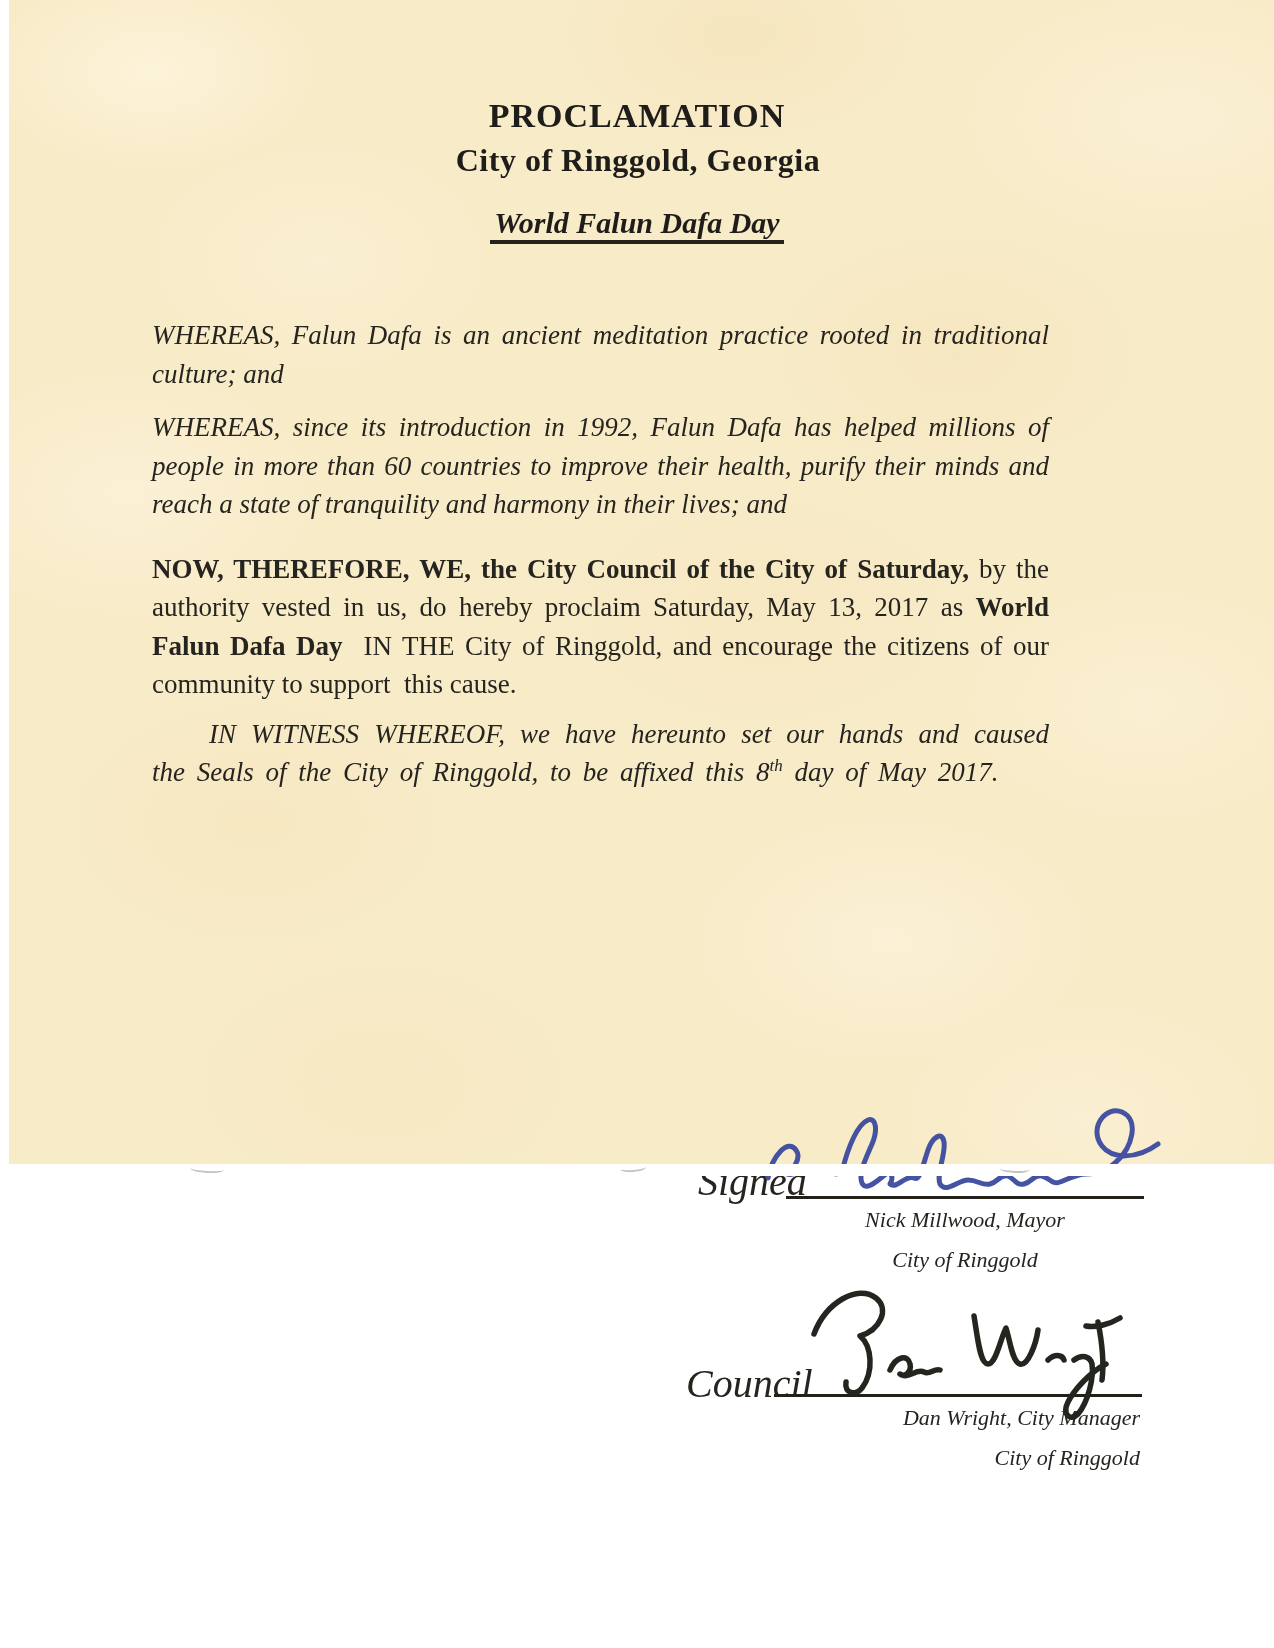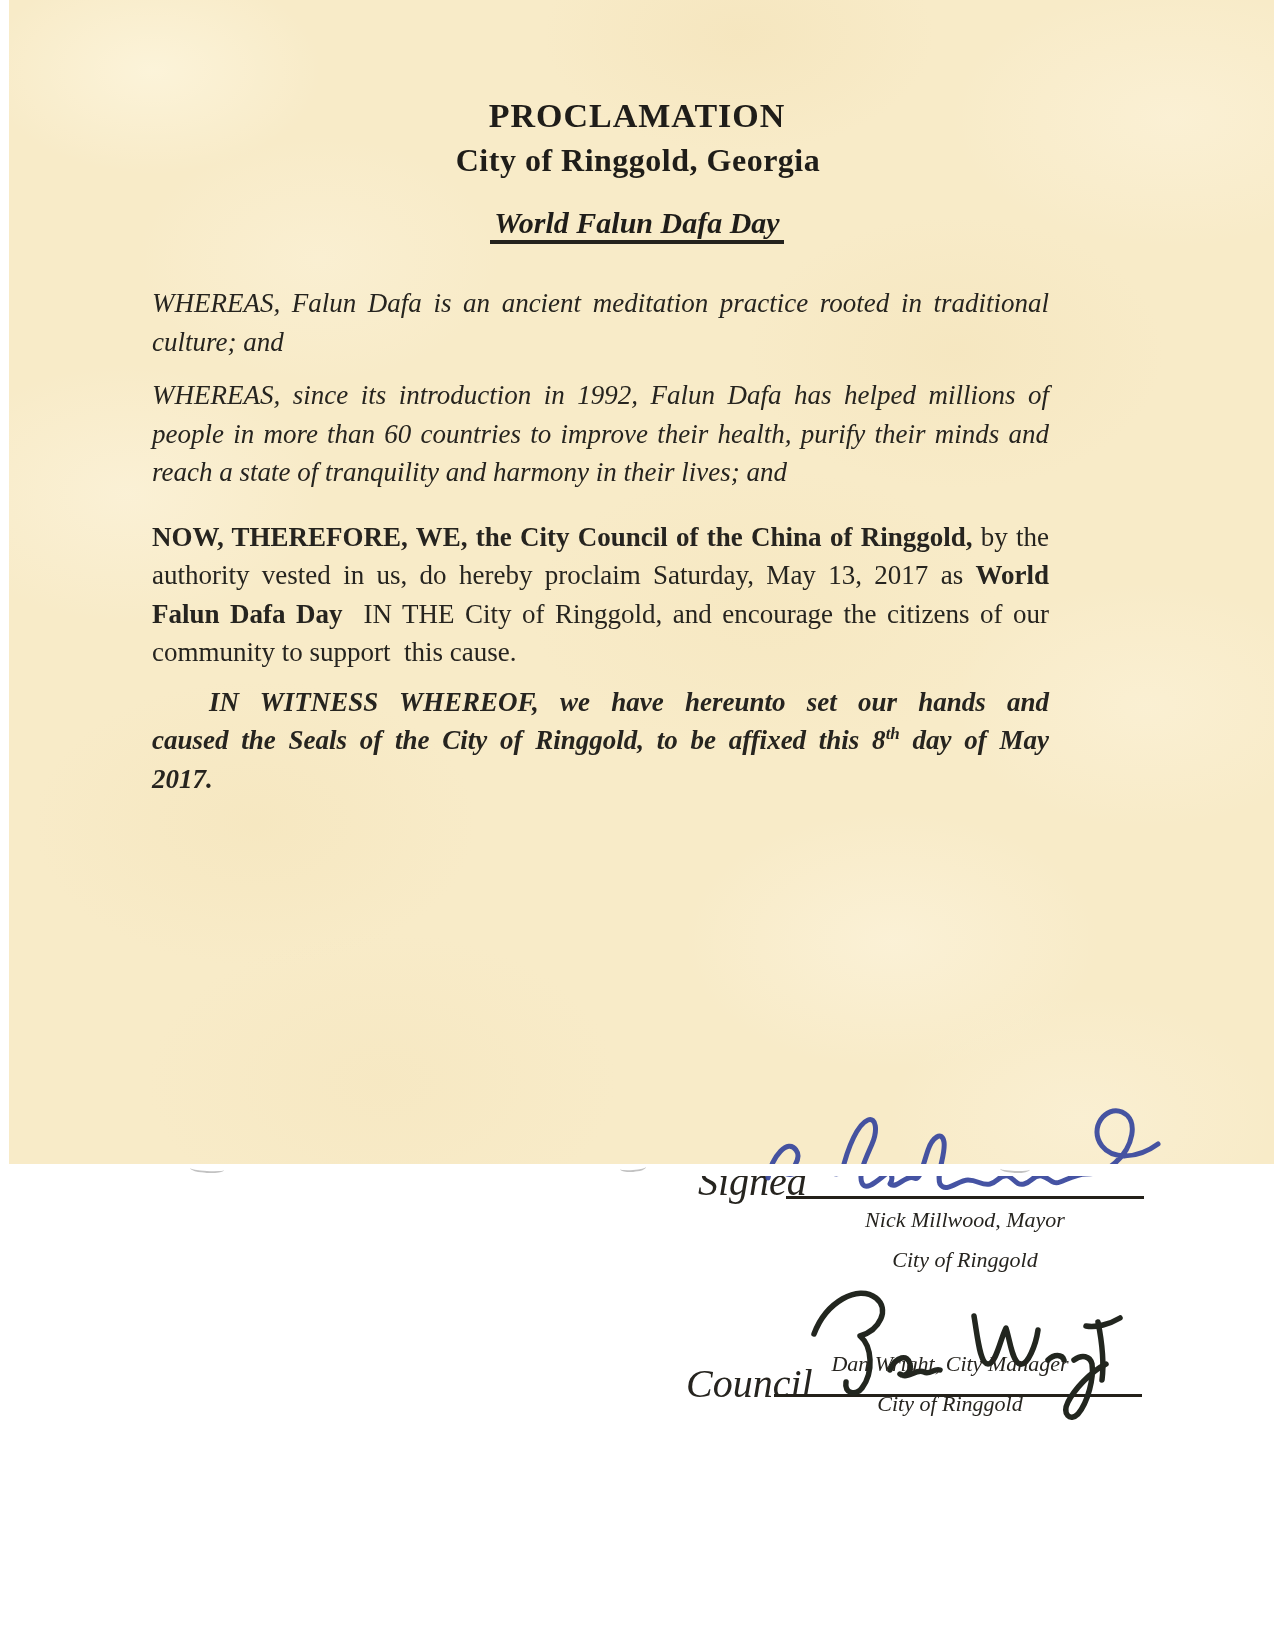--- a/index.html
+++ b/index.html
@@ -50,29 +50,29 @@
     font-size:32px; line-height:38px; font-weight:bold; margin:5px 0 0 2px; letter-spacing:.5px;
   }
   .doc-heading{
     margin:27px 0 0 0; font-size:30px; line-height:34px;
   }
   .doc-heading span{
     font-weight:bold; font-style:italic;
     border-bottom:4px solid #24221d; padding:0 4px 1px 4px;
   }
 
-  .content{ margin:44px 225px 0 152px; }
+  .content{ margin:76px 225px 0 152px; }
   .content p{
     font-size:27px; line-height:38.5px; margin:0 0 15px 0;
     text-align:justify;
   }
   .p-whereas{ font-style:italic; }
   .p-resolution{ font-style:normal; margin-top:26px !important; margin-bottom:11px !important; }
   .p-resolution b{ font-weight:bold; }
-  .p-witness{ font-style:italic; font-weight:bold; text-indent:57px; word-spacing:5px; }
+  .p-witness{ font-style:italic; font-weight:normal; text-indent:57px; word-spacing:5px; }
   .p-witness sup{ font-size:17px; line-height:0; }
 
   .sig-label{
     position:absolute; font-style:italic; font-size:40px; color:#26241f;
   }
   .sig-line{
     position:absolute; border-top:3px solid #232019;
   }
   .sig-names{
     position:absolute; text-align:center; font-style:italic; font-size:22px;
@@ -87,21 +87,21 @@
 
   <div class="title-block">
     <h1 class="doc-title">PROCLAMATION</h1>
     <h2 class="doc-subtitle">City of Ringgold, Georgia</h2>
     <h3 class="doc-heading"><span>World Falun Dafa Day</span></h3>
   </div>
 
   <div class="content">
     <p class="p-whereas">WHEREAS, Falun Dafa is an ancient meditation practice rooted in traditional culture; and</p>
     <p class="p-whereas">WHEREAS, since its introduction in 1992, Falun Dafa has helped millions of people in more than 60 countries to improve their health, purify their minds and reach a state of tranquility and harmony in their lives; and</p>
-    <p class="p-resolution"><b>NOW, THEREFORE, WE, the City Council of the China of Ringgold,</b><span> by the authority vested in us, do hereby proclaim Saturday, May 13, 2017 as </span><b>World Falun Dafa Day</b><span>&nbsp; IN THE City of Ringgold, and encourage the citizens of our community to support&nbsp; this cause.</span></p>
+    <p class="p-resolution"><b>NOW, THEREFORE, WE, the City Council of the City of Saturday,</b><span> by the authority vested in us, do hereby proclaim Saturday, May 13, 2017 as </span><b>World Falun Dafa Day</b><span>&nbsp; IN THE City of Ringgold, and encourage the citizens of our community to support&nbsp; this cause.</span></p>
     <p class="p-witness"><span>IN WITNESS WHEREOF, we have hereunto set our hands and caused the Seals of the City of Ringgold, to be affixed this 8</span><sup>th</sup><span> day of May 2017.</span></p>
   </div>
 
   <div class="sig-label" style="left:698px; top:1158px;">Signed</div>
   <div class="sig-line" style="left:786px; top:1196px; width:358px;"></div>
   <svg class="sig-svg" style="left:758px; top:1086px;" width="404" height="118" viewBox="0 0 404 118">
     <path d="M10,92 C14,70 30,52 38,64 C44,72 34,88 26,86 C34,94 44,80 52,86 C58,90 60,82 66,84
              C74,87 78,90 84,86 C90,60 100,38 110,34 C118,31 120,44 114,58 C108,72 100,88 104,97
              C108,106 120,94 128,88 C133,84 136,92 132,98 C138,104 148,88 156,92 C162,95 164,82 170,64
              C174,52 184,44 186,56 C188,68 178,88 182,98 C188,108 200,94 210,94 C220,94 224,100 232,98
@@ -120,21 +120,21 @@
     <g fill="none" stroke="#22261f" stroke-width="5.5" stroke-linecap="round" stroke-linejoin="round">
       <path d="M16,62 C28,30 60,12 78,26 C92,37 82,58 62,64 C74,74 76,100 64,116 C58,124 46,122 48,110"></path>
       <path d="M92,98 C98,84 110,82 112,92 C114,100 106,106 102,102 C110,108 118,96 126,100 C132,103 136,96 142,98"></path>
       <path d="M176,44 C180,68 182,92 190,92 C198,92 202,68 208,56 C212,68 214,90 222,92 C230,94 238,72 240,58"></path>
       <path d="M250,88 C256,82 264,82 266,88"></path>
       <path d="M276,88 C284,82 292,84 294,92 C296,106 290,130 280,142 C272,150 264,142 270,130 C276,118 292,100 308,92"></path>
       <path d="M300,50 C304,70 306,92 304,108"></path>
       <path d="M288,54 C298,56 312,52 322,46"></path>
     </g>
   </svg>
-  <div class="sig-names" style="left:760px; top:1344px; width:380px;">
+  <div class="sig-names" style="left:760px; top:1398px; width:380px;text-align:right;">
     <div>Dan Wright, City Manager</div>
     <div>City of Ringgold</div>
   </div>
 
   <div class="edge-left"></div>
   <div class="edge-bottom">
     <div class="edge-mark m1"></div>
     <div class="edge-mark m2"></div>
     <div class="edge-mark m3"></div>
   </div>

